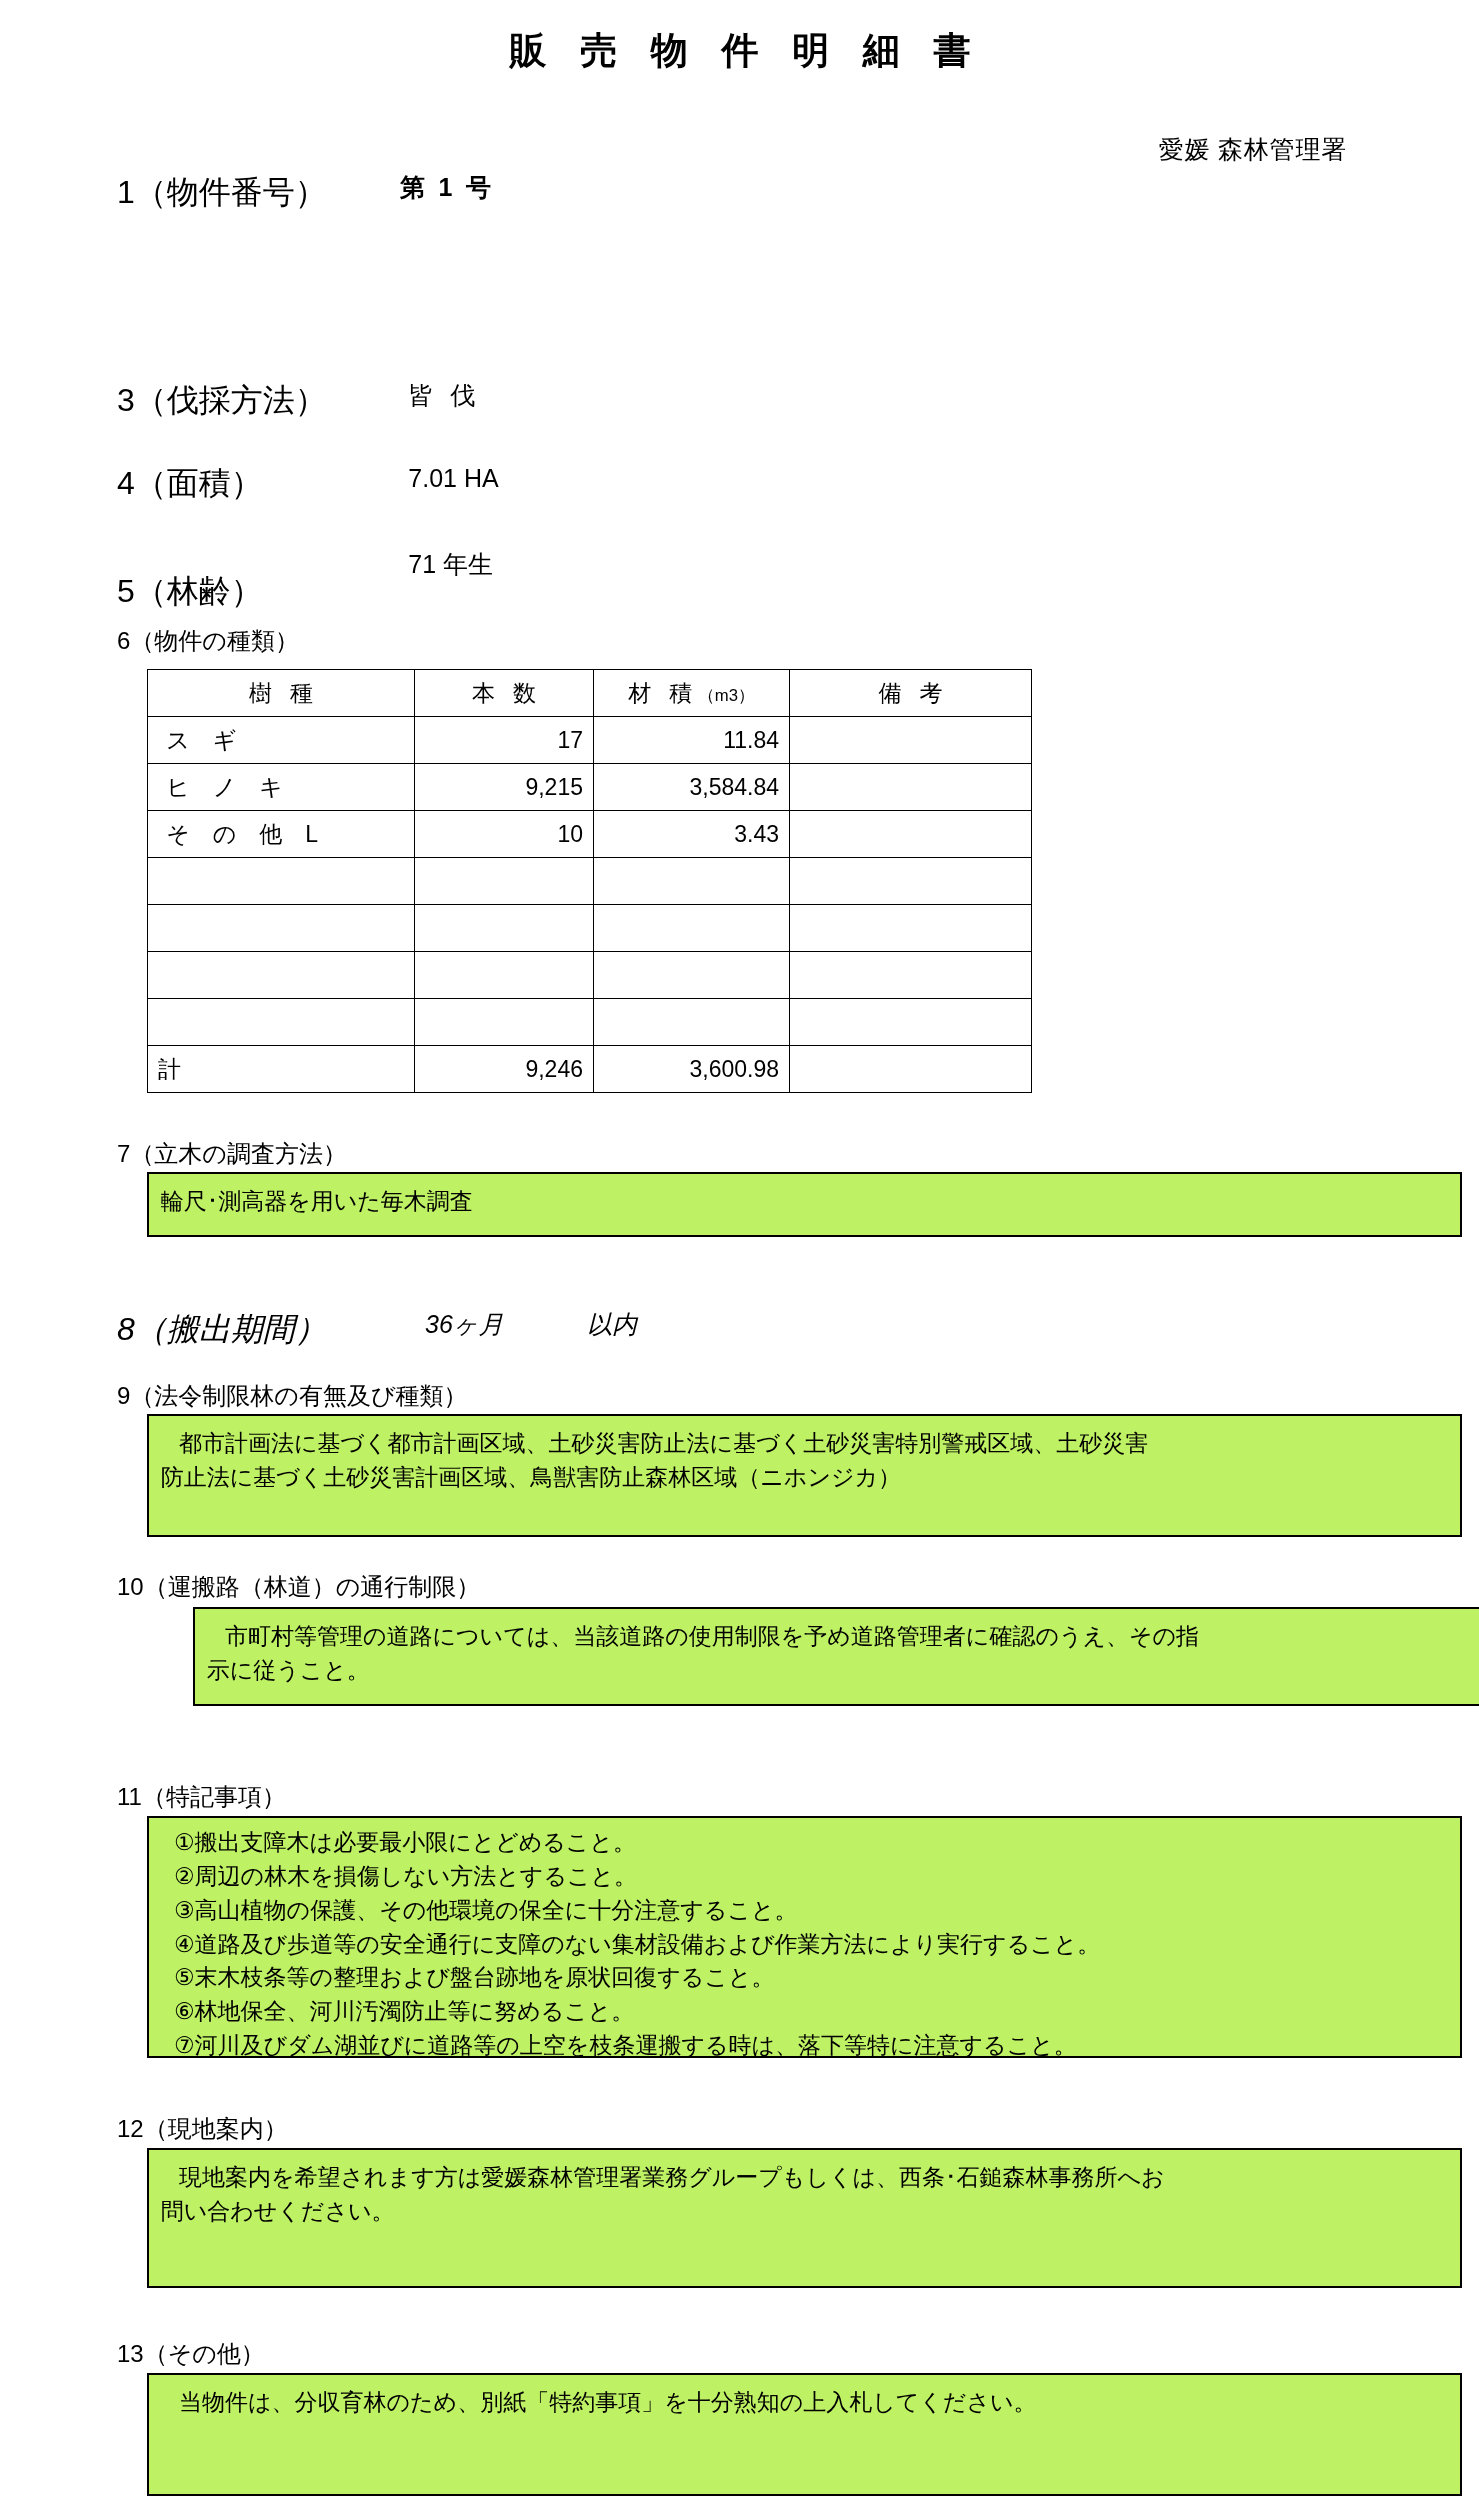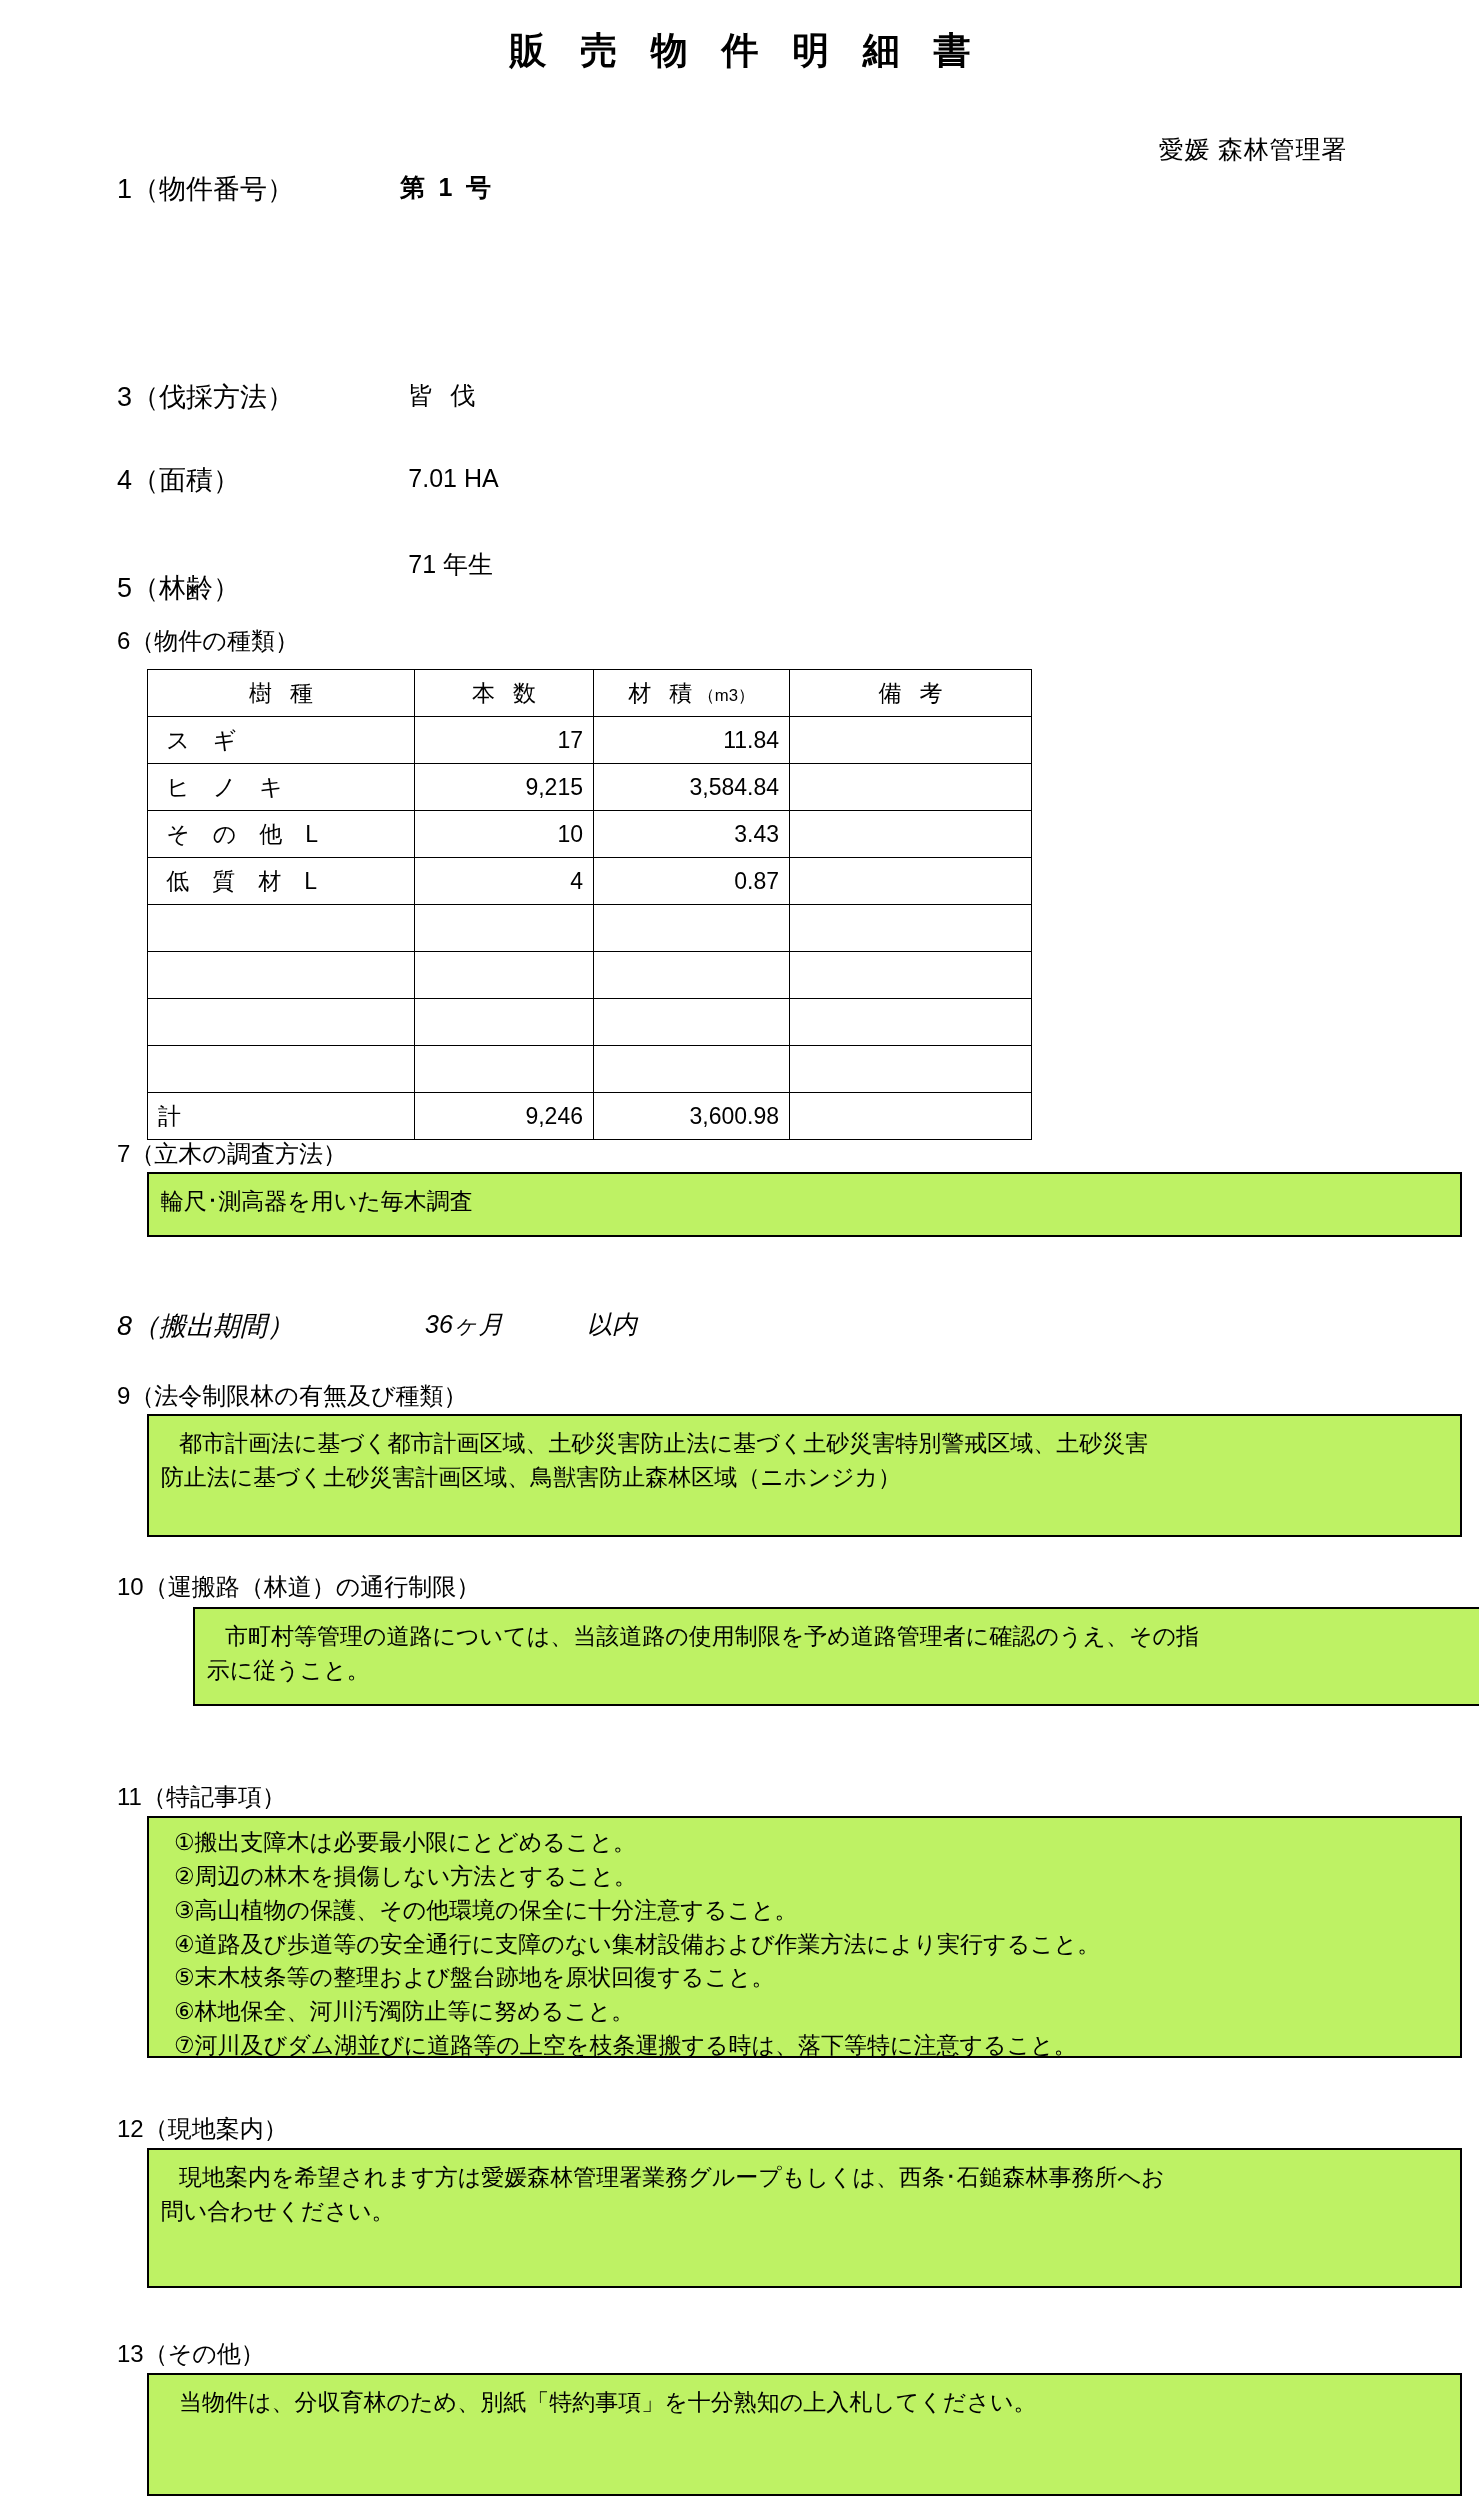--- a/index.html
+++ b/index.html
@@ -45,21 +45,21 @@
   }
 
   
   .field {
     position: absolute;
     display: flex;
     align-items: flex-start;
     white-space: nowrap;
   }
   .field-label {
-    font-size: 27px;
+    font-size: 32px;
     font-weight: 500;
     letter-spacing: 0px;
     line-height: 1.35;
   }
   .field-label.two-line {
     line-height: 1.45;
     white-space: pre-line;
   }
   .field-value {
     font-size: 25px;
@@ -222,26 +222,20 @@
       <tr>
         <td class="species">ヒ ノ キ</td>
         <td class="num">9,215</td>
         <td class="num">3,584.84</td>
         <td class="note"></td>
       </tr>
       <tr>
         <td class="species">そ の 他 L</td>
         <td class="num">10</td>
         <td class="num">3.43</td>
-        <td class="note"></td>
-      </tr>
-      <tr>
-        <td class="species">低 質 材 L</td>
-        <td class="num">4</td>
-        <td class="num">0.87</td>
         <td class="note"></td>
       </tr>
       <tr>
         <td class="species"></td>
         <td class="num"></td>
         <td class="num"></td>
         <td class="note"></td>
       </tr>
       <tr>
         <td class="species"></td>

